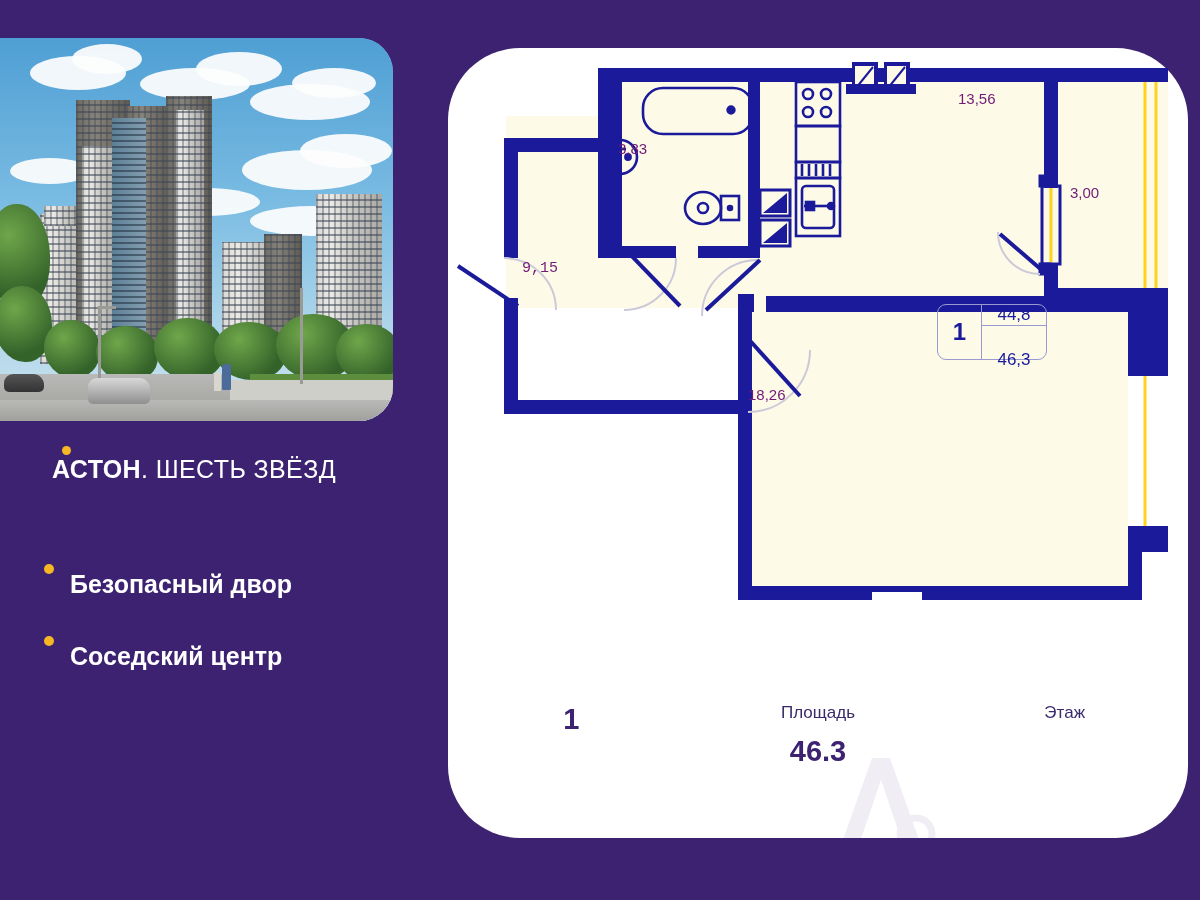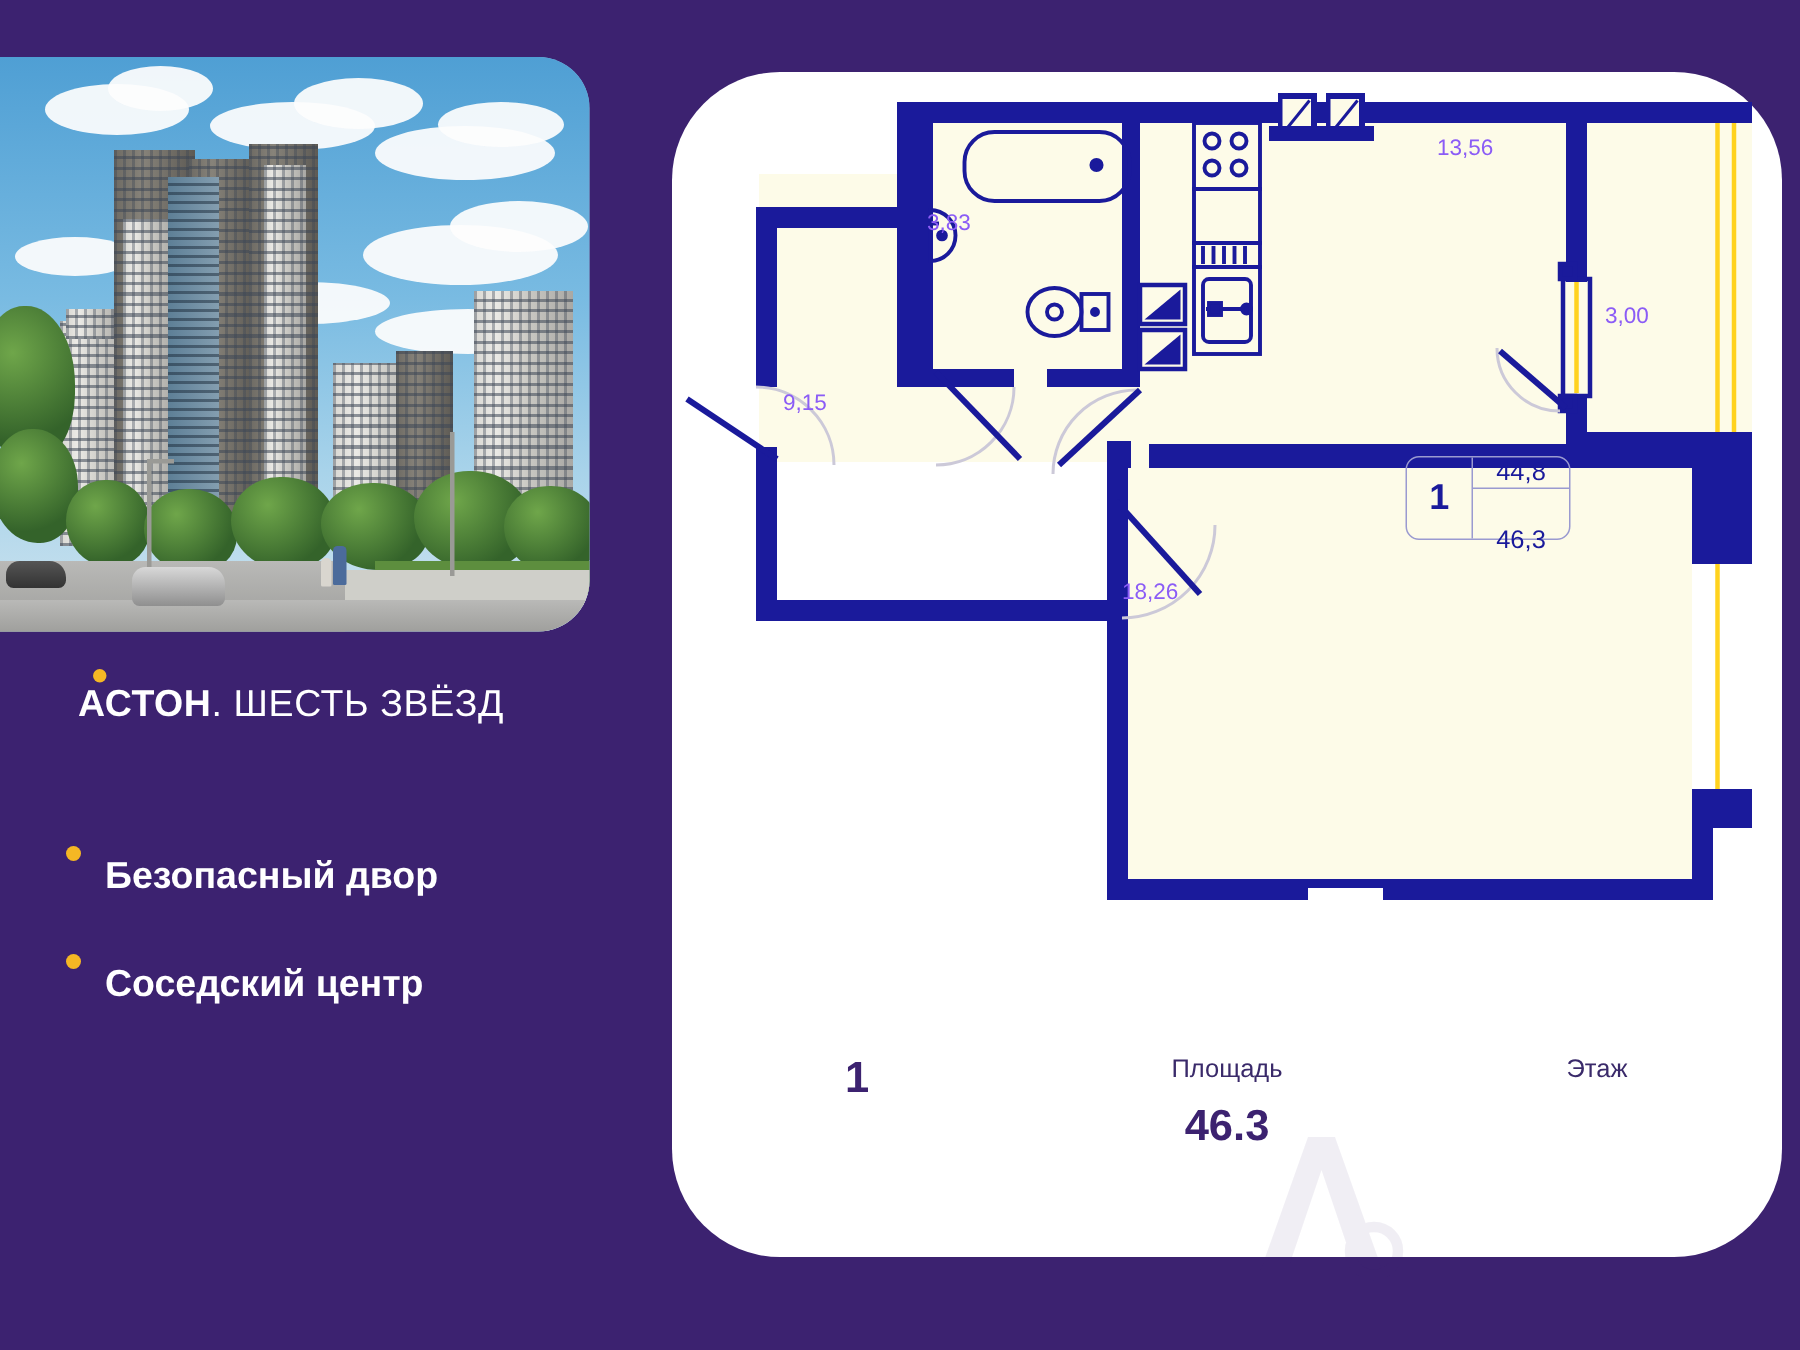--- a/index.html
+++ b/index.html
@@ -49,21 +49,21 @@
 
   
   #card {
     position:absolute; left:448px; top:48px; width:740px; height:790px;
     background:#ffffff; border-radius:72px;
   }
 
   #plan-area { position:absolute; left:0; top:0; width:740px; height:600px; }
   #plan-svg { position:absolute; left:0; top:0; }
 
-  .area-lbl { position:absolute; font-size:15px; color:#8b5cf6; white-space:nowrap; }
+  .area-lbl { position:absolute; font-size:15px; color:#701a75; white-space:nowrap; }
 
   #badge {
     position:absolute; left:489px; top:256px; width:110px; height:56px;
     border:1px solid #9a9ad0; border-radius:9px; display:flex; background:transparent;
   }
   #badge-rooms { width:44px; display:flex; align-items:center; justify-content:center;
      font-size:24px; font-weight:bold; color:#1A1A9B; border-right:1px solid #9a9ad0; }
   #badge-areas { flex:1; display:flex; flex-direction:column;gap:24px; }
   .badge-val { flex:1; display:flex; align-items:center; justify-content:center;
      font-size:17px; color:#1A1A9B; }
@@ -282,23 +282,23 @@
 
           <path d="M300 364 A62 62 0 0 0 362 302" stroke="#ccc9d8" stroke-width="2"></path>
           <line x1="296" y1="286" x2="352" y2="348" stroke="#1A1A9B" stroke-width="4"></line>
 
           <path d="M592 226 A42 42 0 0 1 550 184" stroke="#ccc9d8" stroke-width="2"></path>
           <line x1="552" y1="186" x2="596" y2="224" stroke="#1A1A9B" stroke-width="4"></line>
         </g>
       </svg>
 
       <div class="area-lbl" style="left:170px;top:92px;">3,83</div>
-      <div class="area-lbl" style="left:74px;top:212px;">9,15</div>
+      <div class="area-lbl" style="left:74px;top:212px;font-family:Liberation Mono, monospace;">9,15</div>
       <div class="area-lbl" style="left:510px;top:42px;">13,56</div>
-      <div class="area-lbl" style="left:622px;top:154px;">3,00</div>
+      <div class="area-lbl" style="left:622px;top:136px;">3,00</div>
       <div class="area-lbl" style="left:300px;top:338px;">18,26</div>
 
       <div id="badge">
         <div id="badge-rooms">1</div>
         <div id="badge-areas">
           <div class="badge-val" id="badge-a1">44,8</div>
           <div class="badge-val">46,3</div>
         </div>
       </div>
     </div>

